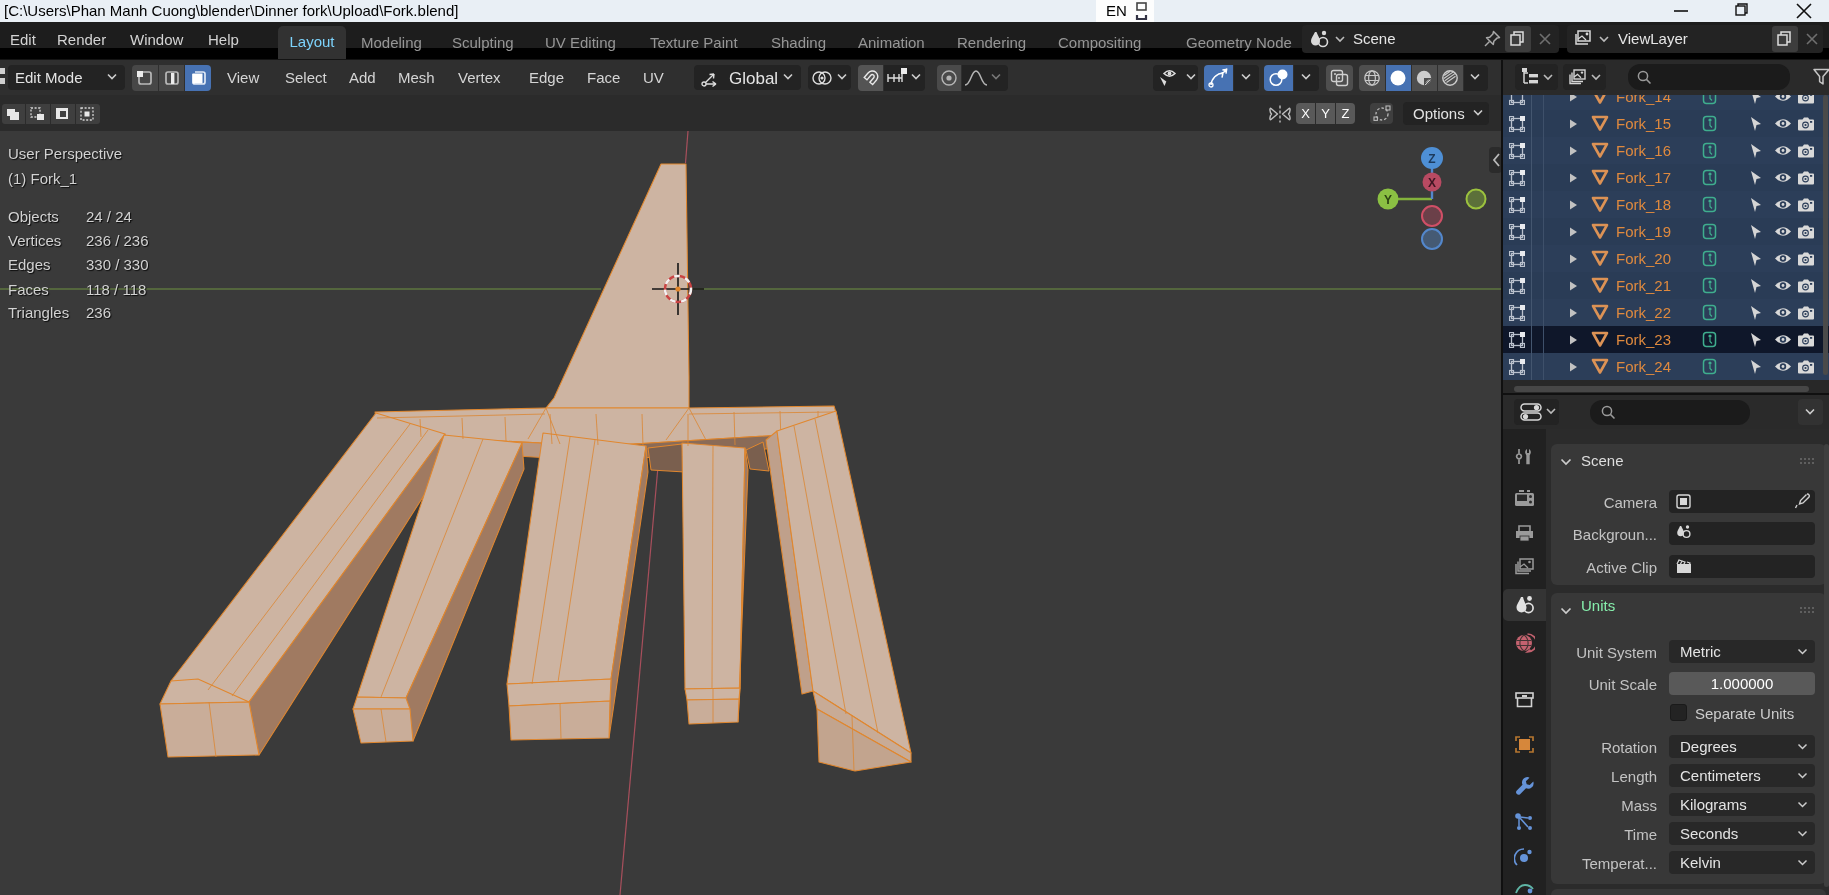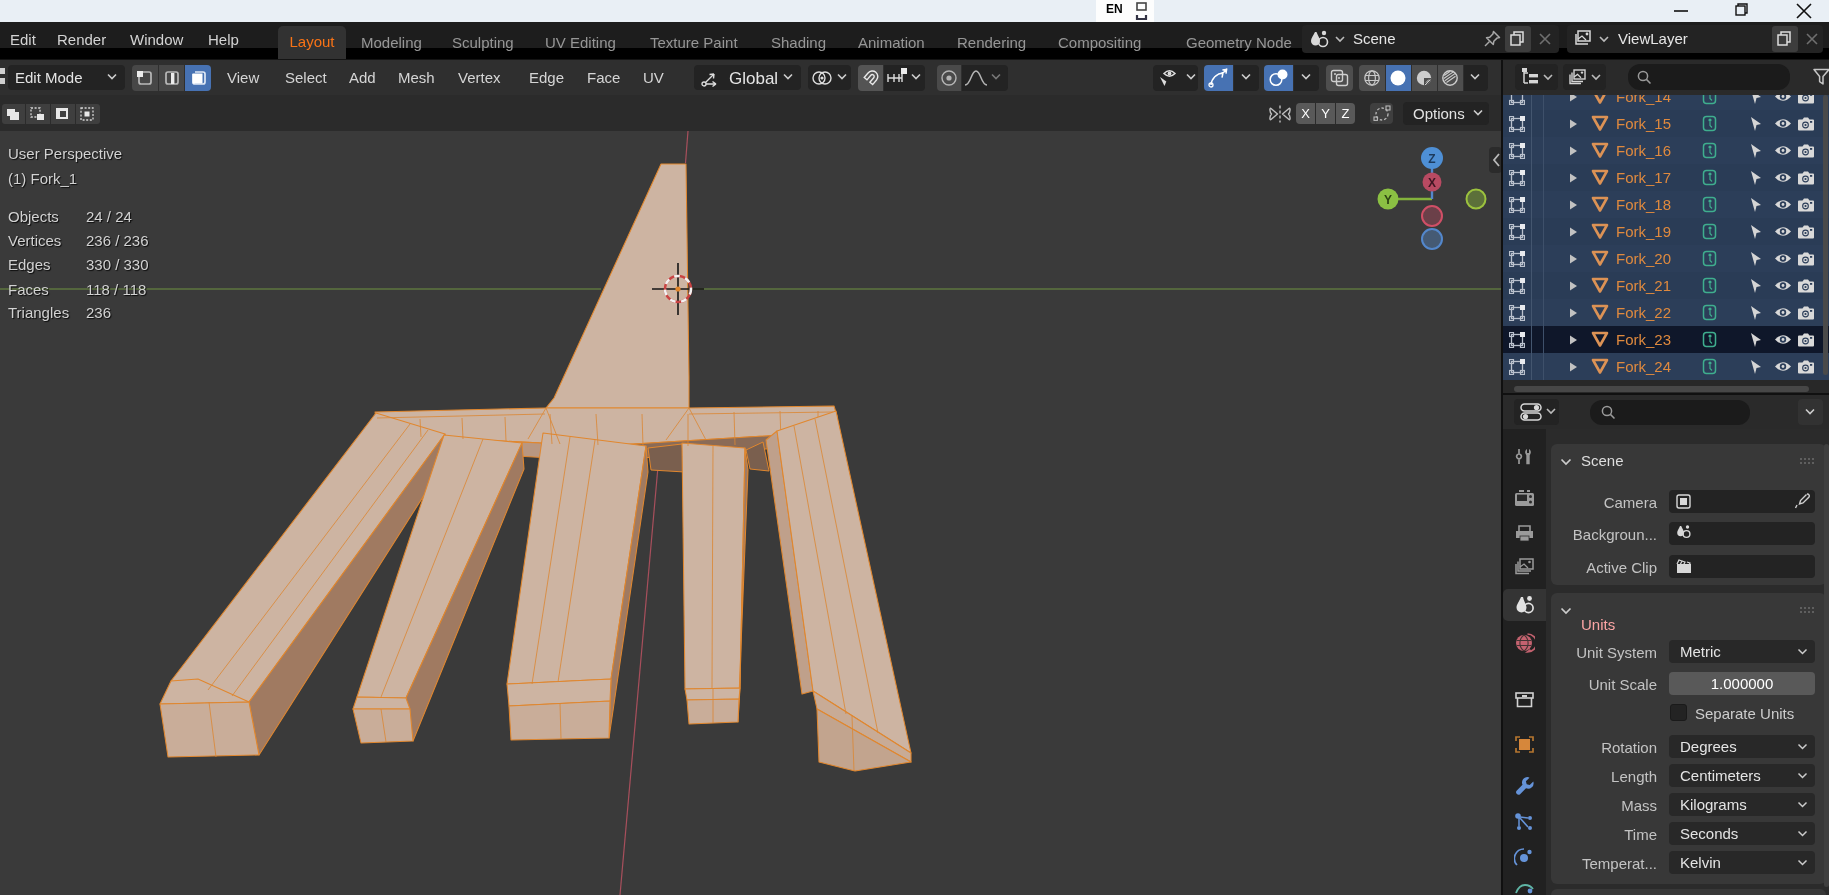--- a/index.html
+++ b/index.html
@@ -3,43 +3,44 @@
 <meta charset="utf-8">
 <style>
 * { margin:0; padding:0; box-sizing:border-box; }
 html,body { width:1829px; height:895px; overflow:hidden; background:#000; }
 body { font-family:"Liberation Sans", sans-serif; position:relative; }
 .abs { position:absolute; }
 .titlebar { left:0; top:0; width:1829px; height:22px; background:#e9eff5; color:#000; }
 .topbar { left:0; top:22px; width:1829px; height:26px; background:#1d1d1d; }
 .menutxt { font-size:15px; color:#d4d4d4; }
 .tab { font-size:15px; color:#969696; top:30px; }
-.tabactive { background:#323232; color:#f97316; border-radius:5px 5px 0 0; }
+.tabactive { background:#323232; color:#7dd3fc; border-radius:5px 5px 0 0; }
 .vph { left:0; top:60px; width:1502px; height:35px; background:#2f2f2f;padding-left:30px; }
 .tsb { left:0; top:95px; width:1502px; height:36px; background:#2b2b2b; }
 .canvas { left:0; top:131px; width:1502px; height:764px; background:#3a3a3a; }
 .btn { background:#232323; border-radius:4px; }
 .hmenu { font-size:15px; color:#d5d5d5; top:70px; }
 .ol { left:1503px; top:60px; width:326px; height:333px; background:#283b55; }
 .olh { left:0; top:0; width:326px; height:35px; background:#2a2a2a; z-index:5; }
 .props { left:1503px; top:395px; width:326px; height:500px; background:#2b2b2b; }
 .proph { left:0; top:0; width:326px; height:34px; background:#2a2a2a; }
 .tabstrip { left:0; top:34px; width:43px; height:466px; background:#212121; }
 .panel { background:#383838; border-radius:6px; }
 .plabel { font-size:15px; color:#c3c3c3; position:absolute; text-align:right; width:106px; left:0; white-space:nowrap; }
 .pfield { position:absolute; left:118px; width:146px; height:23px; background:#282828; border-radius:4px; color:#e4e4e4; font-size:15px; }
 .rowtxt { font-size:15px; color:#e08a3e; }
 .statstxt { font-size:15px; color:#d2d2d2; text-shadow:1px 1px 1px rgba(0,0,0,0.8); position:absolute; }
 </style>
 </head>
 <body>
 
 <div class="abs titlebar">
+  <div class="abs" style="left:4px;top:2px;font-size:15px;">[C:\Users\Phan Manh Cuong\blender\Dinner fork\Upload\Fork.blend]</div>
   <div class="abs" style="left:1096px;top:0;width:58px;height:22px;background:#fdfdfd;"></div>
-  <div class="abs" style="left:1106px;top:2px;font-size:12px;font-weight:bold;">EN</div>
+  <div class="abs" style="left:1106px;top:2px;font-size:15px;font-weight:normal;">EN</div>
   <svg class="abs" style="left:1135px;top:2px;" width="16" height="18" viewBox="0 0 16 18">
     <rect x="2" y="1" width="9" height="7" fill="none" stroke="#444" stroke-width="1.6"></rect>
     <path d="M2 13 v4 h9 v-4" fill="none" stroke="#334" stroke-width="2.2"></path>
   </svg>
   <svg class="abs" style="left:1666px;top:0;" width="160" height="22" viewBox="0 0 160 22">
     <line x1="8" y1="11" x2="22" y2="11" stroke="#111" stroke-width="1.6"></line>
     <rect x="70" y="6" width="9" height="9" fill="none" stroke="#111" stroke-width="1.4"></rect>
     <path d="M72 6 v-2 h9 v9 h-2" fill="none" stroke="#111" stroke-width="1.4"></path>
     <path d="M131 4 l14 14 M145 4 l-14 14" stroke="#111" stroke-width="1.6"></path>
   </svg>
@@ -941,21 +942,21 @@
     <svg class="abs" style="left:124px;top:113px;" width="20" height="18" viewBox="0 0 20 18">
       <path d="M2 7 h14 v9 h-14 z" fill="#d8d8d8"></path>
       <path d="M2 7 l2 -4 3 1 -2 4 M7 4 l3 1 -2 4 M12 5 l3 1 -2 4" fill="none" stroke="#d8d8d8" stroke-width="1.2"></path>
     </svg>
   </div>
 
   <div class="abs panel" style="left:48px;top:198px;width:275px;height:291px;">
     <svg class="abs" style="left:9px;top:13px;" width="12" height="10" viewBox="0 0 12 10">
         <path d="M1.5 2.5 l4.5 4.5 4.5 -4.5" fill="none" stroke="#ccc" stroke-width="1.7"></path>
       </svg>
-    <div class="abs" style="left:30px;top:23px;font-size:15px;color:#fca5a5;">Units</div>
+    <div class="abs" style="left:30px;top:4px;font-size:15px;color:#86efac;">Units</div>
     <svg class="abs" style="left:248px;top:13px;" width="18" height="8" viewBox="0 0 18 8">
       <g fill="#6d6d6d">
           <circle cx="2" cy="2" r="1"></circle>
           <circle cx="6" cy="2" r="1"></circle>
           <circle cx="10" cy="2" r="1"></circle>
           <circle cx="14" cy="2" r="1"></circle>
           <circle cx="2" cy="6" r="1"></circle>
           <circle cx="6" cy="6" r="1"></circle>
           <circle cx="10" cy="6" r="1"></circle>
           <circle cx="14" cy="6" r="1"></circle>

